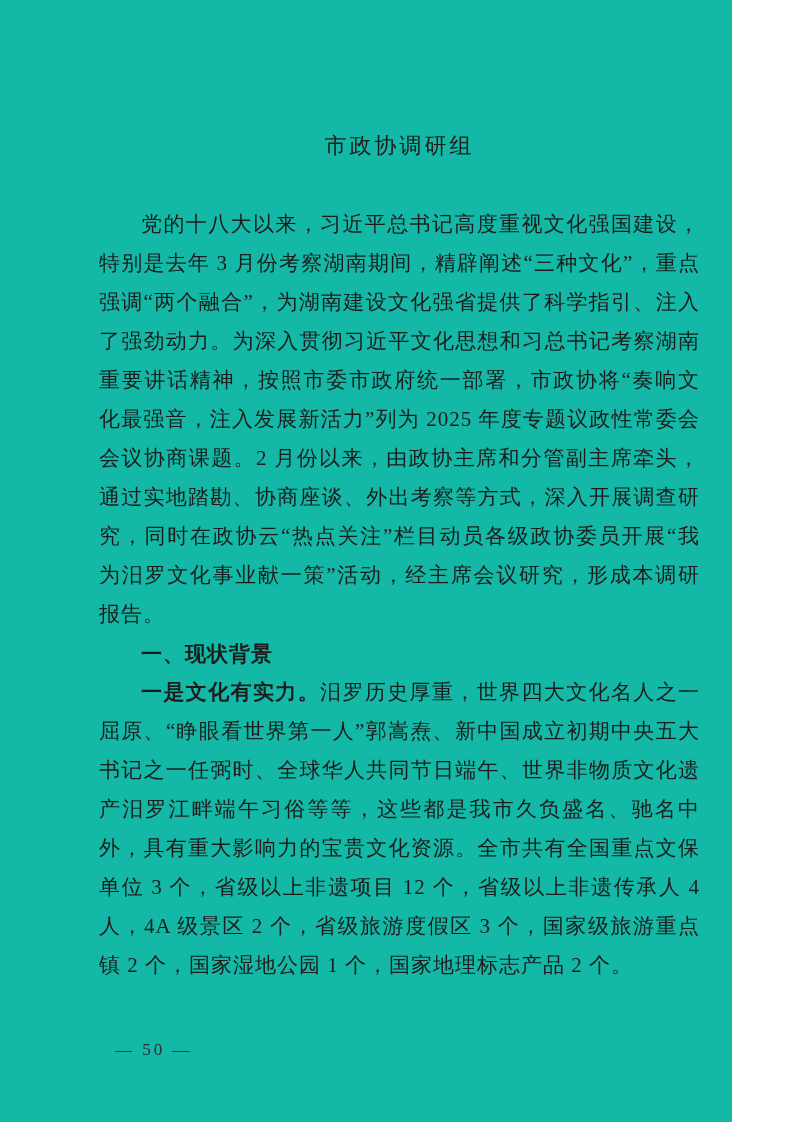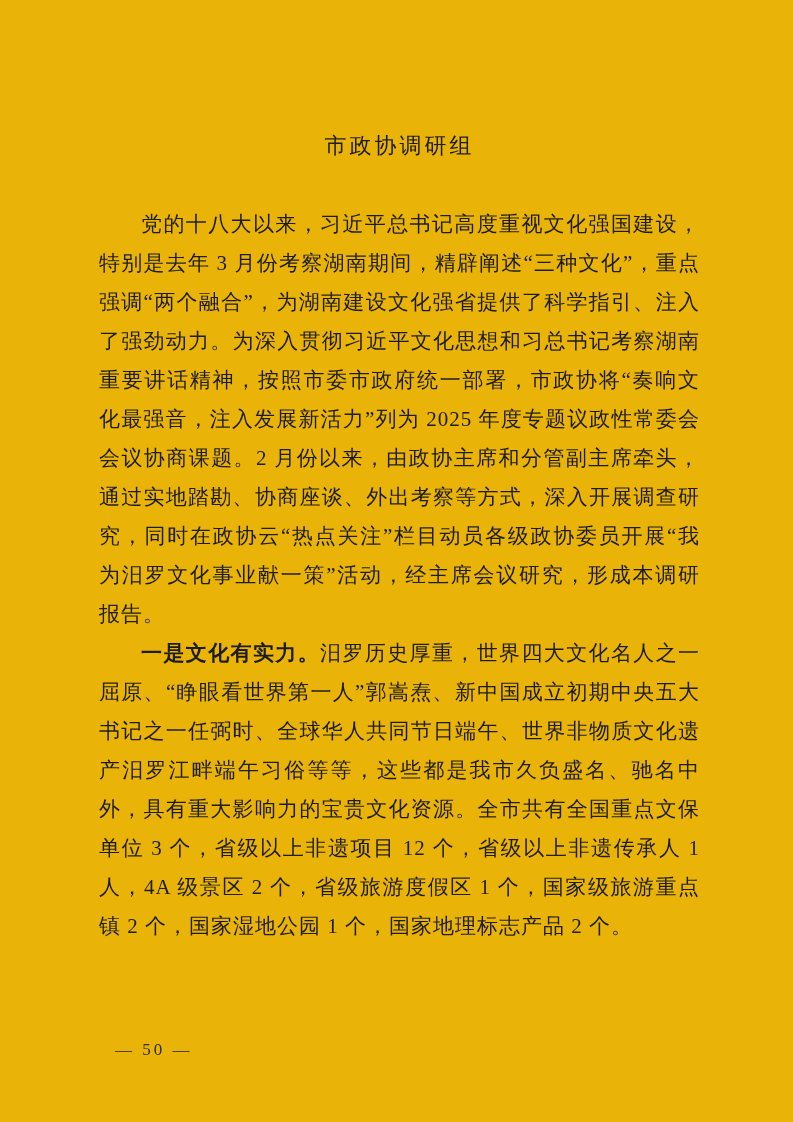--- a/index.html
+++ b/index.html
@@ -5,22 +5,22 @@
   * { margin: 0; padding: 0; box-sizing: border-box; }
   html, body {
     width: 793px; height: 1122px;
     background: #ffffff;
     font-family: "Liberation Serif", serif;
     color: #1c1c1c;
     overflow: hidden;
   }
   .page {
     position: relative;
-    width: 793px; height: 1122px;
-    background: #eab308;
+    width: 732px; height: 1122px;
+    background: #14b8a6;
   }
   .content {
     position: absolute;
     left: 99px; top: 0;
     width: 601px;
   }
   .doc-title {
     margin-top: 126px;
     margin-bottom: 40px;
     text-align: center;
@@ -59,20 +59,21 @@
 </head>
 <body>
 
 <div class="page">
   <div class="content">
 
     <h1 class="doc-title">市政协调研组</h1>
 
     <p class="para">党的十八大以来，习近平总书记高度重视文化强国建设，特别是去年 3 月份考察湖南期间，精辟阐述“三种文化”，重点强调“两个融合”，为湖南建设文化强省提供了科学指引、注入了强劲动力。为深入贯彻习近平文化思想和习总书记考察湖南重要讲话精神，按照市委市政府统一部署，市政协将“奏响文化最强音，注入发展新活力”列为 2025 年度专题议政性常委会会议协商课题。2 月份以来，由政协主席和分管副主席牵头，通过实地踏勘、协商座谈、外出考察等方式，深入开展调查研究，同时在政协云“热点关注”栏目动员各级政协委员开展“我为汨罗文化事业献一策”活动，经主席会议研究，形成本调研报告。</p>
 
+    <h2 class="section-heading">一、现状背景</h2>
 
-    <p class="para"><span class="lead">一是文化有实力。</span><span>汨罗历史厚重，世界四大文化名人之一屈原、“睁眼看世界第一人”郭嵩焘、新中国成立初期中央五大书记之一任弼时、全球华人共同节日端午、世界非物质文化遗产汨罗江畔端午习俗等等，这些都是我市久负盛名、驰名中外，具有重大影响力的宝贵文化资源。全市共有全国重点文保单位 3 个，省级以上非遗项目 12 个，省级以上非遗传承人 1 人，4A 级景区 2 个，省级旅游度假区 1 个，国家级旅游重点镇 2 个，国家湿地公园 1 个，国家地理标志产品 2 个。</span></p>
+    <p class="para"><span class="lead">一是文化有实力。</span><span>汨罗历史厚重，世界四大文化名人之一屈原、“睁眼看世界第一人”郭嵩焘、新中国成立初期中央五大书记之一任弼时、全球华人共同节日端午、世界非物质文化遗产汨罗江畔端午习俗等等，这些都是我市久负盛名、驰名中外，具有重大影响力的宝贵文化资源。全市共有全国重点文保单位 3 个，省级以上非遗项目 12 个，省级以上非遗传承人 4 人，4A 级景区 2 个，省级旅游度假区 3 个，国家级旅游重点镇 2 个，国家湿地公园 1 个，国家地理标志产品 2 个。</span></p>
 
 
   </div>
 
   <div class="footer">— 50 —</div>
 </div>
 
 </body></html>

